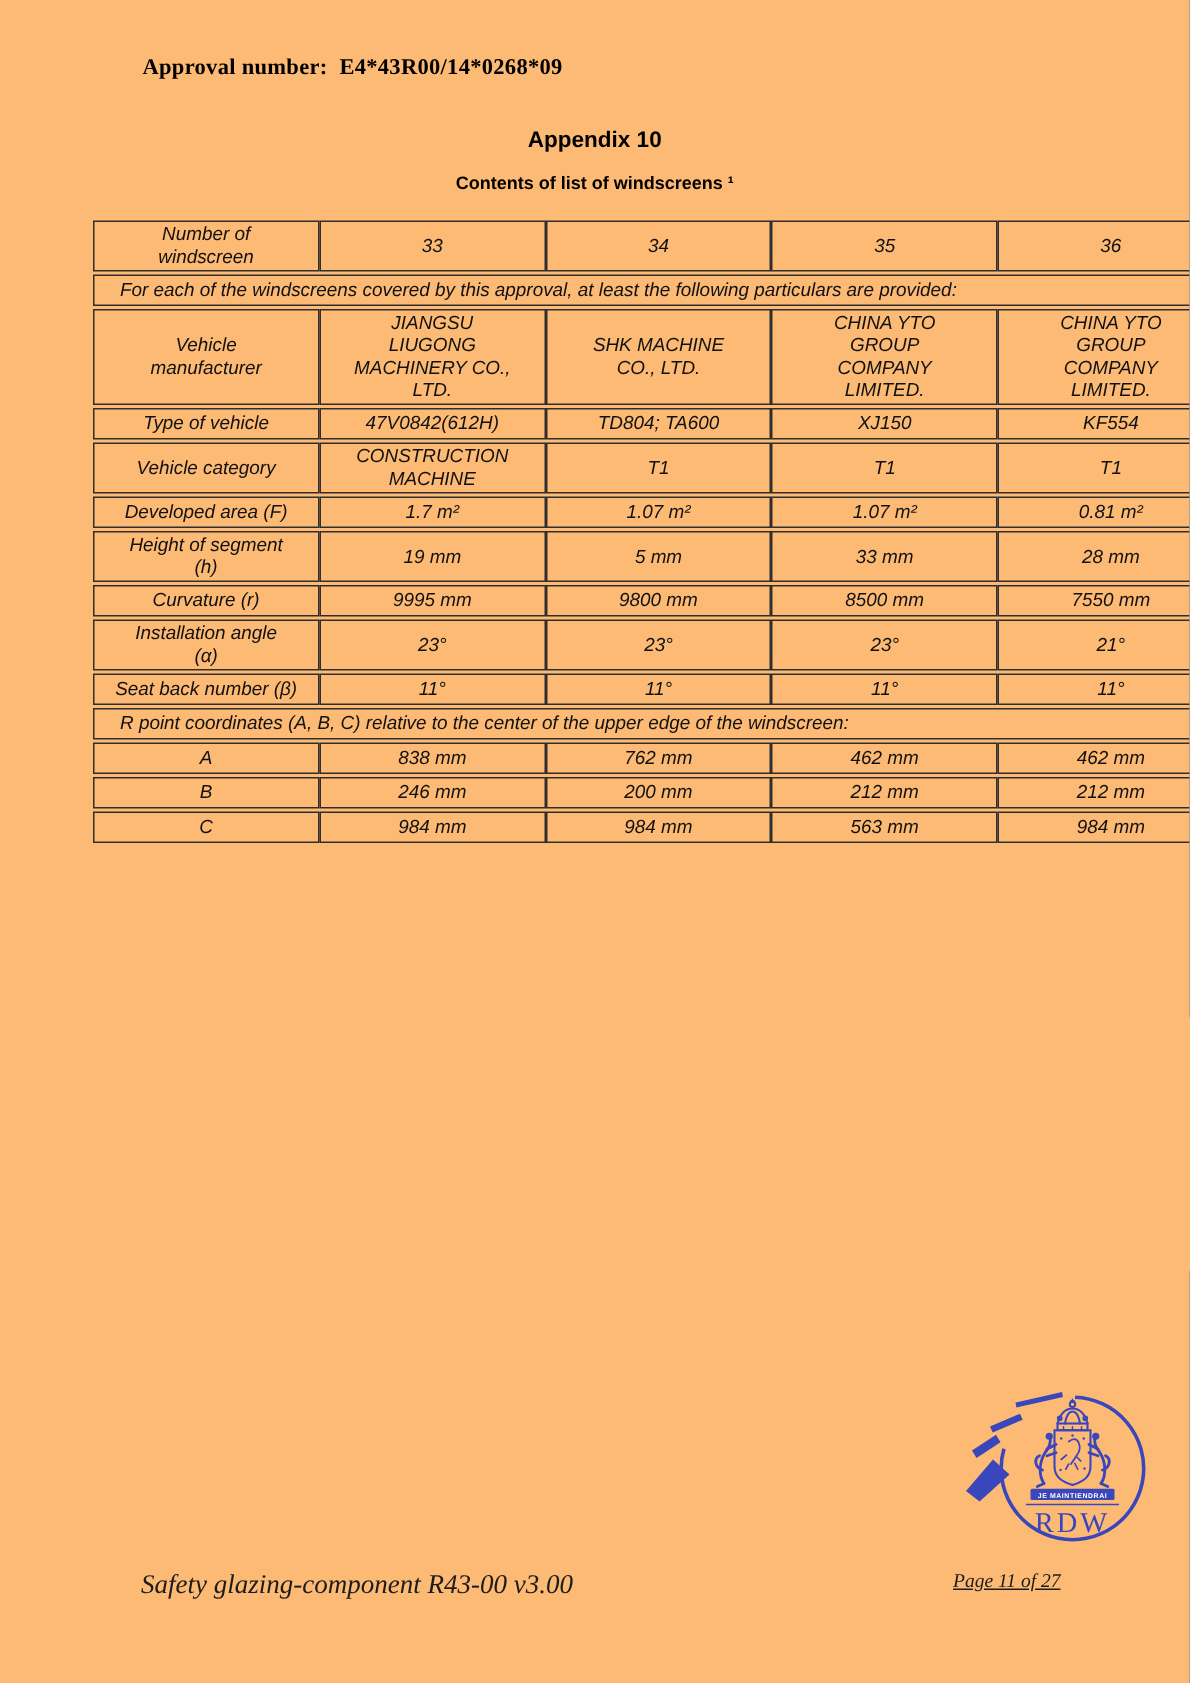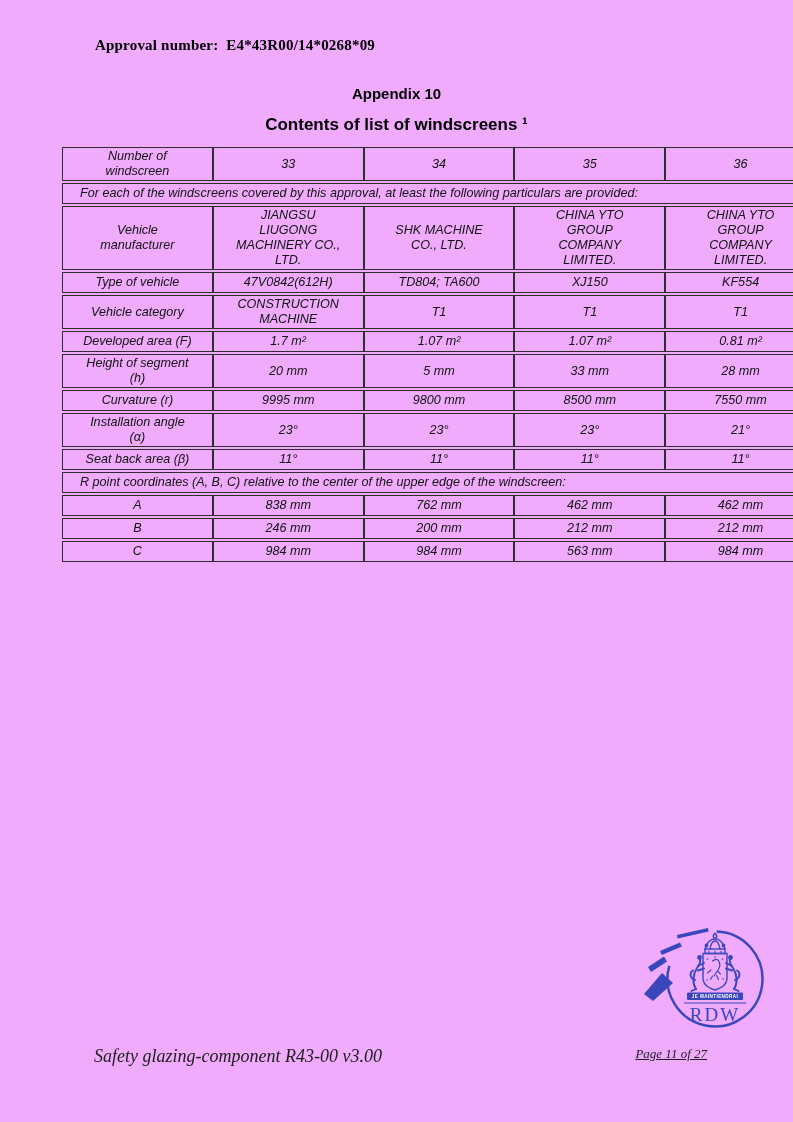--- a/index.html
+++ b/index.html
@@ -1,34 +1,34 @@
 <!DOCTYPE html>
 <html style="--logo-blue: #3a46bb;"><head>
 <meta charset="utf-8">
 <style>
   :root { --logo-blue:#3a46bb; --ink:#111; --line:#2e2e2e; }
   * { margin:0; padding:0; }
   html,body { background:#888; }
   .page {
-    position:relative; width:793px; height:1122px; background:#f0abfc;
+    position:relative; width:793px; height:1122px; background:#fdba74;
     margin:0 auto; overflow:hidden;
     font-family:"Liberation Sans", sans-serif; color:var(--ink);
   }
   .approval {
     position:absolute; left:95px; top:37px;
     font-family:"Liberation Serif", serif; font-weight:bold; font-size:15px;
     letter-spacing:.2px; white-space:pre; color:#000;
   }
   .appendix {
     position:absolute; left:0; right:0; top:85px; text-align:center;
     font-weight:bold; font-size:15px; color:#000;
   }
   .subtitle {
     position:absolute; left:0; right:0; top:115px; text-align:center;
-    font-weight:bold; font-size:17px; color:#000;
+    font-weight:bold; font-size:12px; color:#000;
   }
   table.doc-table {
     position:absolute; left:62px; top:145px; width:754px;
     table-layout:fixed; border-collapse:separate; border-spacing:0 2px;
     font-size:12.6px;
     font-style:italic;
   }
   table.doc-table col { width:20%; }
   table.doc-table td {
     border:1px solid var(--line); box-sizing:border-box;
@@ -114,42 +114,42 @@
         <tr>
           <td>Developed area (F)</td>
           <td>1.7 m²</td>
           <td>1.07 m²</td>
           <td>1.07 m²</td>
           <td>0.81 m²</td>
         </tr>
         <tr>
           <td>Height of segment
 (h)</td>
-          <td>20 mm</td>
+          <td>19 mm</td>
           <td>5 mm</td>
           <td>33 mm</td>
           <td>28 mm</td>
         </tr>
         <tr>
           <td>Curvature (r)</td>
           <td>9995 mm</td>
           <td>9800 mm</td>
           <td>8500 mm</td>
           <td>7550 mm</td>
         </tr>
         <tr>
           <td>Installation angle
 (α)</td>
           <td>23°</td>
           <td>23°</td>
           <td>23°</td>
           <td>21°</td>
         </tr>
         <tr>
-          <td>Seat back area (β)</td>
+          <td>Seat back number (β)</td>
           <td>11°</td>
           <td>11°</td>
           <td>11°</td>
           <td>11°</td>
         </tr>
         <tr>
           <td class="note" colspan="5">R point coordinates (A, B, C) relative to the center of the upper edge of the windscreen:</td>
         </tr>
         <tr>
           <td>A</td>

